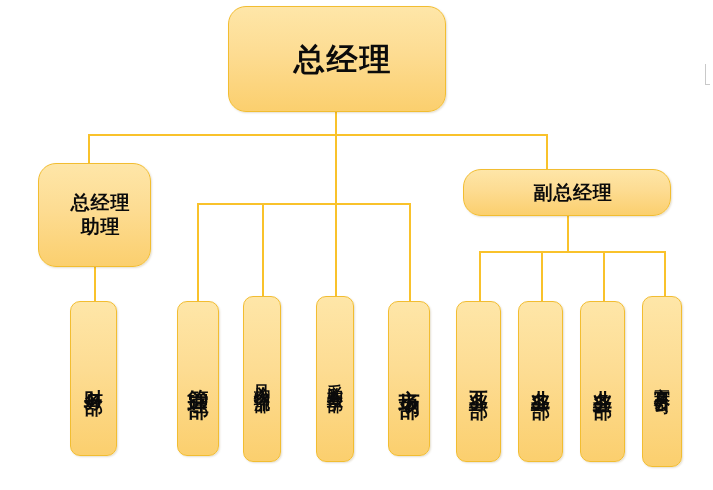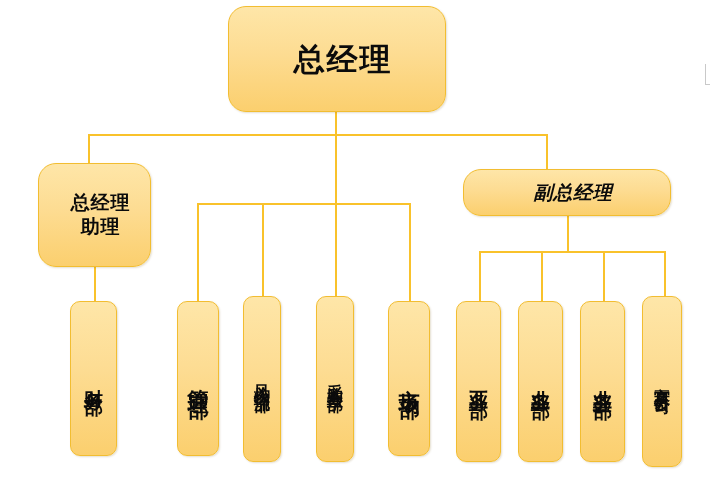--- a/index.html
+++ b/index.html
@@ -99,21 +99,21 @@
 
   <div class="node big fs-root" style="left:228px;top:6px;width:218px;height:106px;">
     <span class="htxt">总经理</span>
   </div>
 
   <div class="node big fs-lvl2" style="left:38px;top:163px;width:113px;height:104px;">
     <span class="htxt">总经理
 助理</span>
   </div>
 
-  <div class="node big fs-lvl2" style="left:463px;top:169px;width:208px;height:47px;font-style:italic;">
+  <div class="node big fs-lvl2" style="left:463px;top:169px;width:208px;height:47px;">
     <span class="htxt">副总经理</span>
   </div>
 
   <div class="node vert fs-v-md" style="left:70px;top:301px;width:47px;height:155px;">
     <span class="vtxt">财务部</span>
   </div>
 
   <div class="node vert fs-v-lg" style="left:177px;top:301px;width:42px;height:155px;">
     <span class="vtxt">管理部</span>
   </div>

